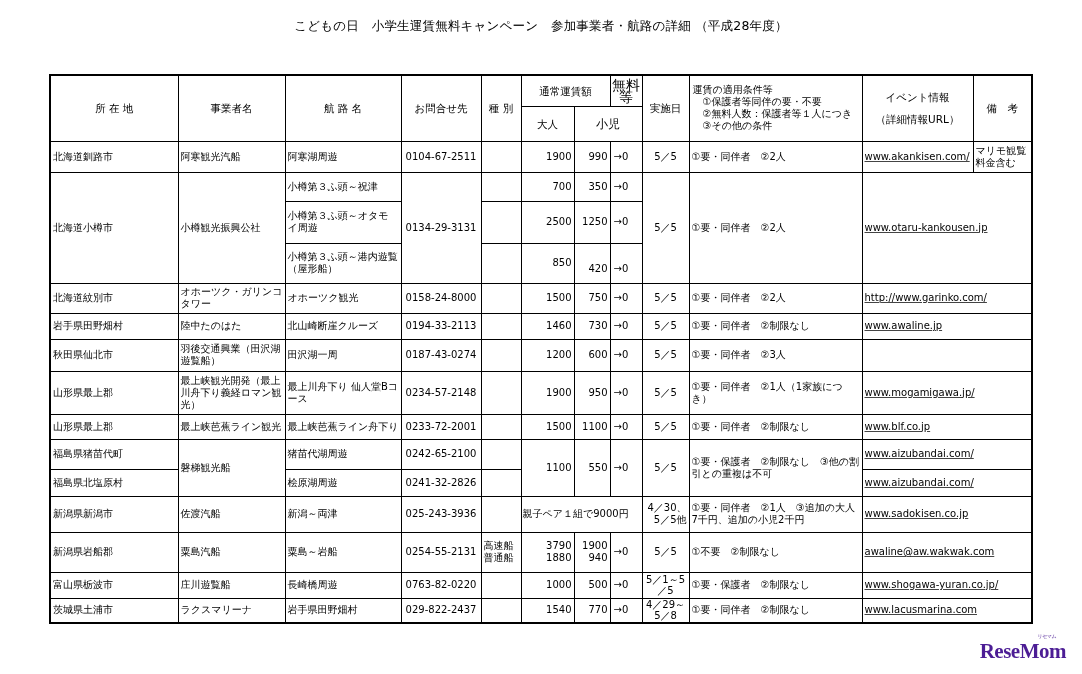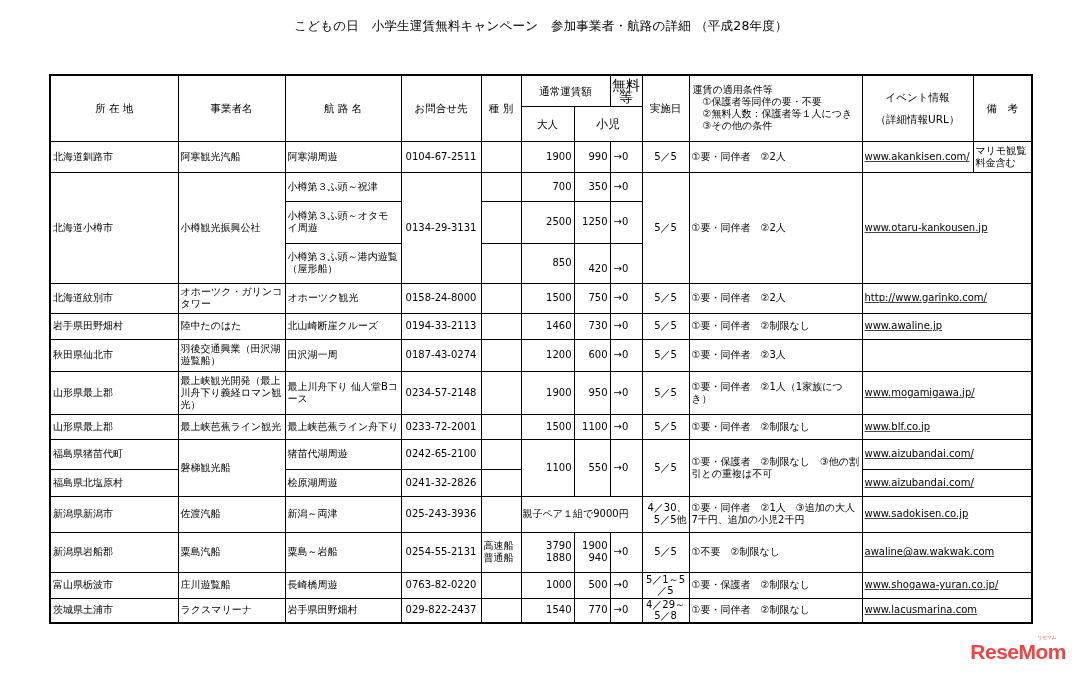--- a/index.html
+++ b/index.html
@@ -14,22 +14,22 @@
                overflow: hidden; font-weight: normal; }
   table.grid thead th { text-align: center; font-size: 10.5px; }
   table.grid { border: 2px solid #000; }
   .num { text-align: right; margin-left: 16px; }
   .ctr { text-align: center; }
   .free { text-align: left; padding-left: 3px !important; }
   .cond-head { text-align: left !important; font-size: 10px !important; line-height: 12px; padding-left: 3px !important; }
   .cond-head span { display: block; }
   .cond-head .ind { padding-left: 10px; }
   a.link { color: #000; text-decoration: underline; text-decoration-color: #444; }
-  .watermark { position: absolute; right: 16px; bottom: 10px; font-family: Liberation Sans, sans-serif;
-               font-weight: bold; font-size: 21px; color: #ef4444; letter-spacing: -0.5px; }
+  .watermark { position: absolute; right: 16px; bottom: 10px; font-family: Liberation Serif, serif;
+               font-weight: bold; font-size: 21px; color: #4c1d95; letter-spacing: -0.5px; }
   .watermark .kana { position: absolute; top: -6px; right: 10px; font-size: 5px; font-weight: normal; }
   .small { font-size: 9.5px; }
   .bigtd { font-size: 11px; }
 </style>
 </head>
 <body>
 
 <div class="title">
   <span>こどもの日　小学生運賃無料キャンペーン　参加事業者・航路の詳細</span>
   <span class="sub">（平成28年度）</span>

